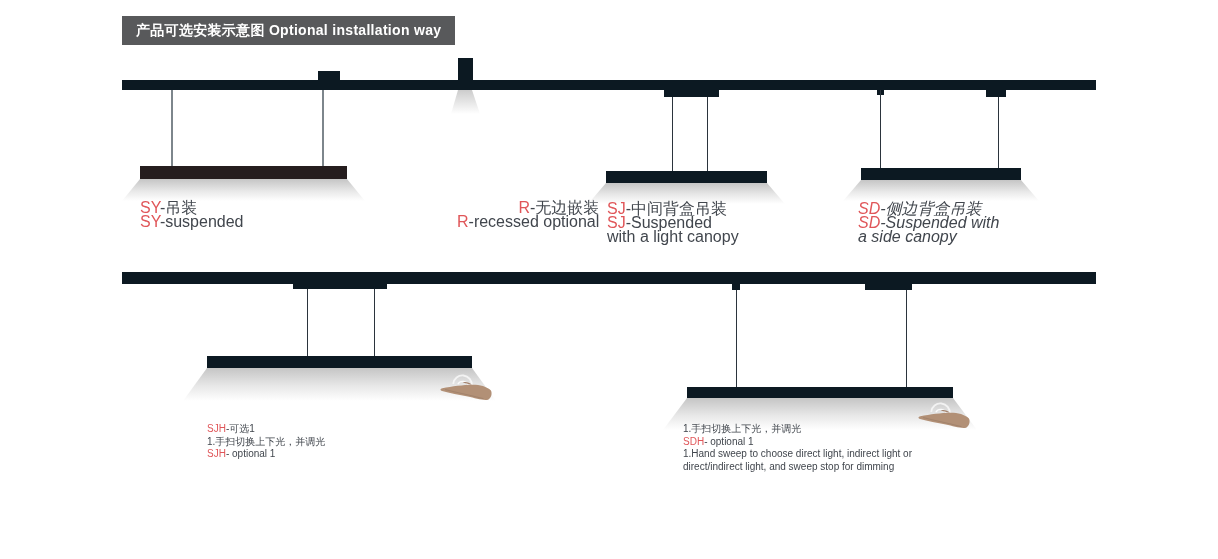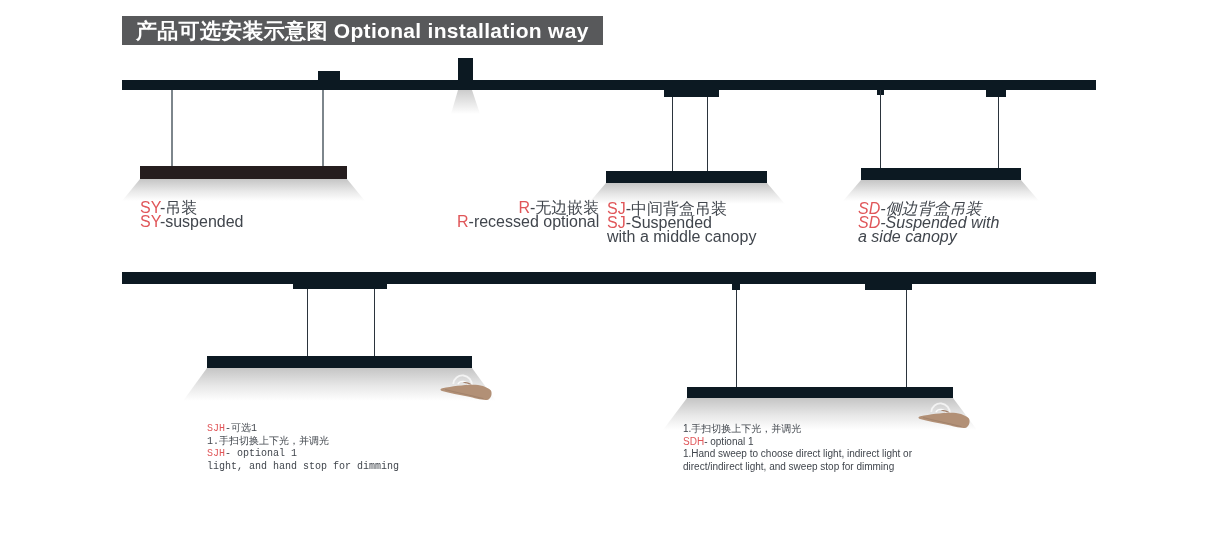--- a/index.html
+++ b/index.html
@@ -5,21 +5,21 @@
   html,body{margin:0;padding:0;background:#ffffff;}
   body{
     width:1218px;height:559px;position:relative;overflow:hidden;
     font-family:"Liberation Sans","DejaVu Sans",sans-serif;
   }
   .abs{position:absolute;}
 
   
   .header-bar{
     left:122px;top:16px;height:29px;background:#58595b;color:#ffffff;
-    font-size:21px;font-weight:bold;line-height:29px;padding:0 14px;
+    font-size:14px;font-weight:bold;line-height:29px;padding:0 14px;
     letter-spacing:.3px;white-space:nowrap;
   }
 
   
   .ceiling{background:#0c1922;}
   .ceiling.r1{left:122px;top:80px;width:974px;height:10px;}
   .ceiling.r2{left:122px;top:272px;width:974px;height:12px;}
 
   .darkbox{background:#0c1922;position:absolute;}
   .wire{position:absolute;width:1.5px;}
@@ -70,21 +70,21 @@
 
 <div>
   <div class="darkbox" style="left:664px;top:90px;width:55px;height:7px;"></div>
   <div class="wire dark" style="left:672px;top:97px;height:74px;"></div>
   <div class="wire dark" style="left:707px;top:97px;height:74px;"></div>
   <div class="fixture" style="left:606px;top:171px;width:161px;height:12px;"></div>
   <div class="beam wide" style="left:588px;top:183px;width:197px;height:21px;clip-path:polygon(18px 0,179px 0,100% 100%,0 100%);"></div>
   <div class="label" style="left:607px;top:202px;">
     <div><span class="red">SJ</span><span>-中间背盒吊装</span></div>
     <div><span class="red">SJ</span><span>-Suspended</span></div>
-    <div><span class="red"></span><span>with a middle canopy</span></div>
+    <div><span class="red"></span><span>with a light canopy</span></div>
   </div>
 </div>
 
 <div>
   <div class="darkbox" style="left:877px;top:90px;width:7px;height:5px;"></div>
   <div class="wire dark" style="left:880px;top:90px;height:78px;"></div>
   <div class="darkbox" style="left:986px;top:90px;width:20px;height:7px;"></div>
   <div class="wire dark" style="left:998px;top:97px;height:71px;"></div>
   <div class="fixture" style="left:861px;top:168px;width:160px;height:12px;"></div>
   <div class="beam wide" style="left:843px;top:180px;width:196px;height:21px;clip-path:polygon(18px 0,178px 0,100% 100%,0 100%);"></div>
@@ -105,25 +105,24 @@
   <div class="beam wide" style="left:183px;top:368px;width:313px;height:33px;clip-path:polygon(24px 0,289px 0,100% 100%,0 100%);"></div>
   <div class="hand-wrap" style="left:438px;top:371px;width:56px;height:32px;">
     <svg width="56" height="32" viewBox="0 0 60 34">
       <path d="M16 15 A10 10 0 0 1 36 15" fill="none" stroke="#ffffff" stroke-width="2" opacity="0.7"></path>
       <path d="M21 15 A6 6 0 0 1 32 15" fill="none" stroke="#ffffff" stroke-width="1.5" opacity="0.85"></path>
       <path d="M57 18 C52 14 44 13 36 14 C27 15 15 18 5 21 C2.5 21.8 2.5 23.5 5 24 C13 25.6 24 26 33 27 C41 27.8 51 30 55 28 C58 26.5 59 21 57 18 Z" fill="#b29076"></path>
       <path d="M36 14 C33 11.5 29 11 26 12.5 C29.5 13 33 13.5 36 14 Z" fill="#a5846f"></path>
       <path d="M8 22 C20 24 34 25 50 27.5" fill="none" stroke="#8f7361" stroke-width="0.8" opacity="0.6"></path>
     </svg>
   </div>
-  <div class="label small" style="left:207px;top:423px;font-family:Liberation Mono, monospace;">
+  <div class="label small" style="left:207px;top:423px;">
     <div><span class="red">SJH</span><span>-可选1</span></div>
     <div><span class="red"></span><span>1.手扫切换上下光，并调光</span></div>
     <div><span class="red">SJH</span><span>- optional 1</span></div>
-    <div><span class="red"></span><span>light, and hand stop for dimming</span></div>
   </div>
 </div>
 
 <div>
   <div class="darkbox" style="left:732px;top:284px;width:8px;height:6px;"></div>
   <div class="darkbox" style="left:865px;top:284px;width:47px;height:6px;"></div>
   <div class="wire dark" style="left:736px;top:290px;height:97px;"></div>
   <div class="wire dark" style="left:906px;top:290px;height:97px;"></div>
   <div class="fixture" style="left:687px;top:387px;width:266px;height:11px;"></div>
   <div class="beam wide" style="left:663px;top:398px;width:314px;height:32px;clip-path:polygon(24px 0,290px 0,100% 100%,0 100%);"></div>

